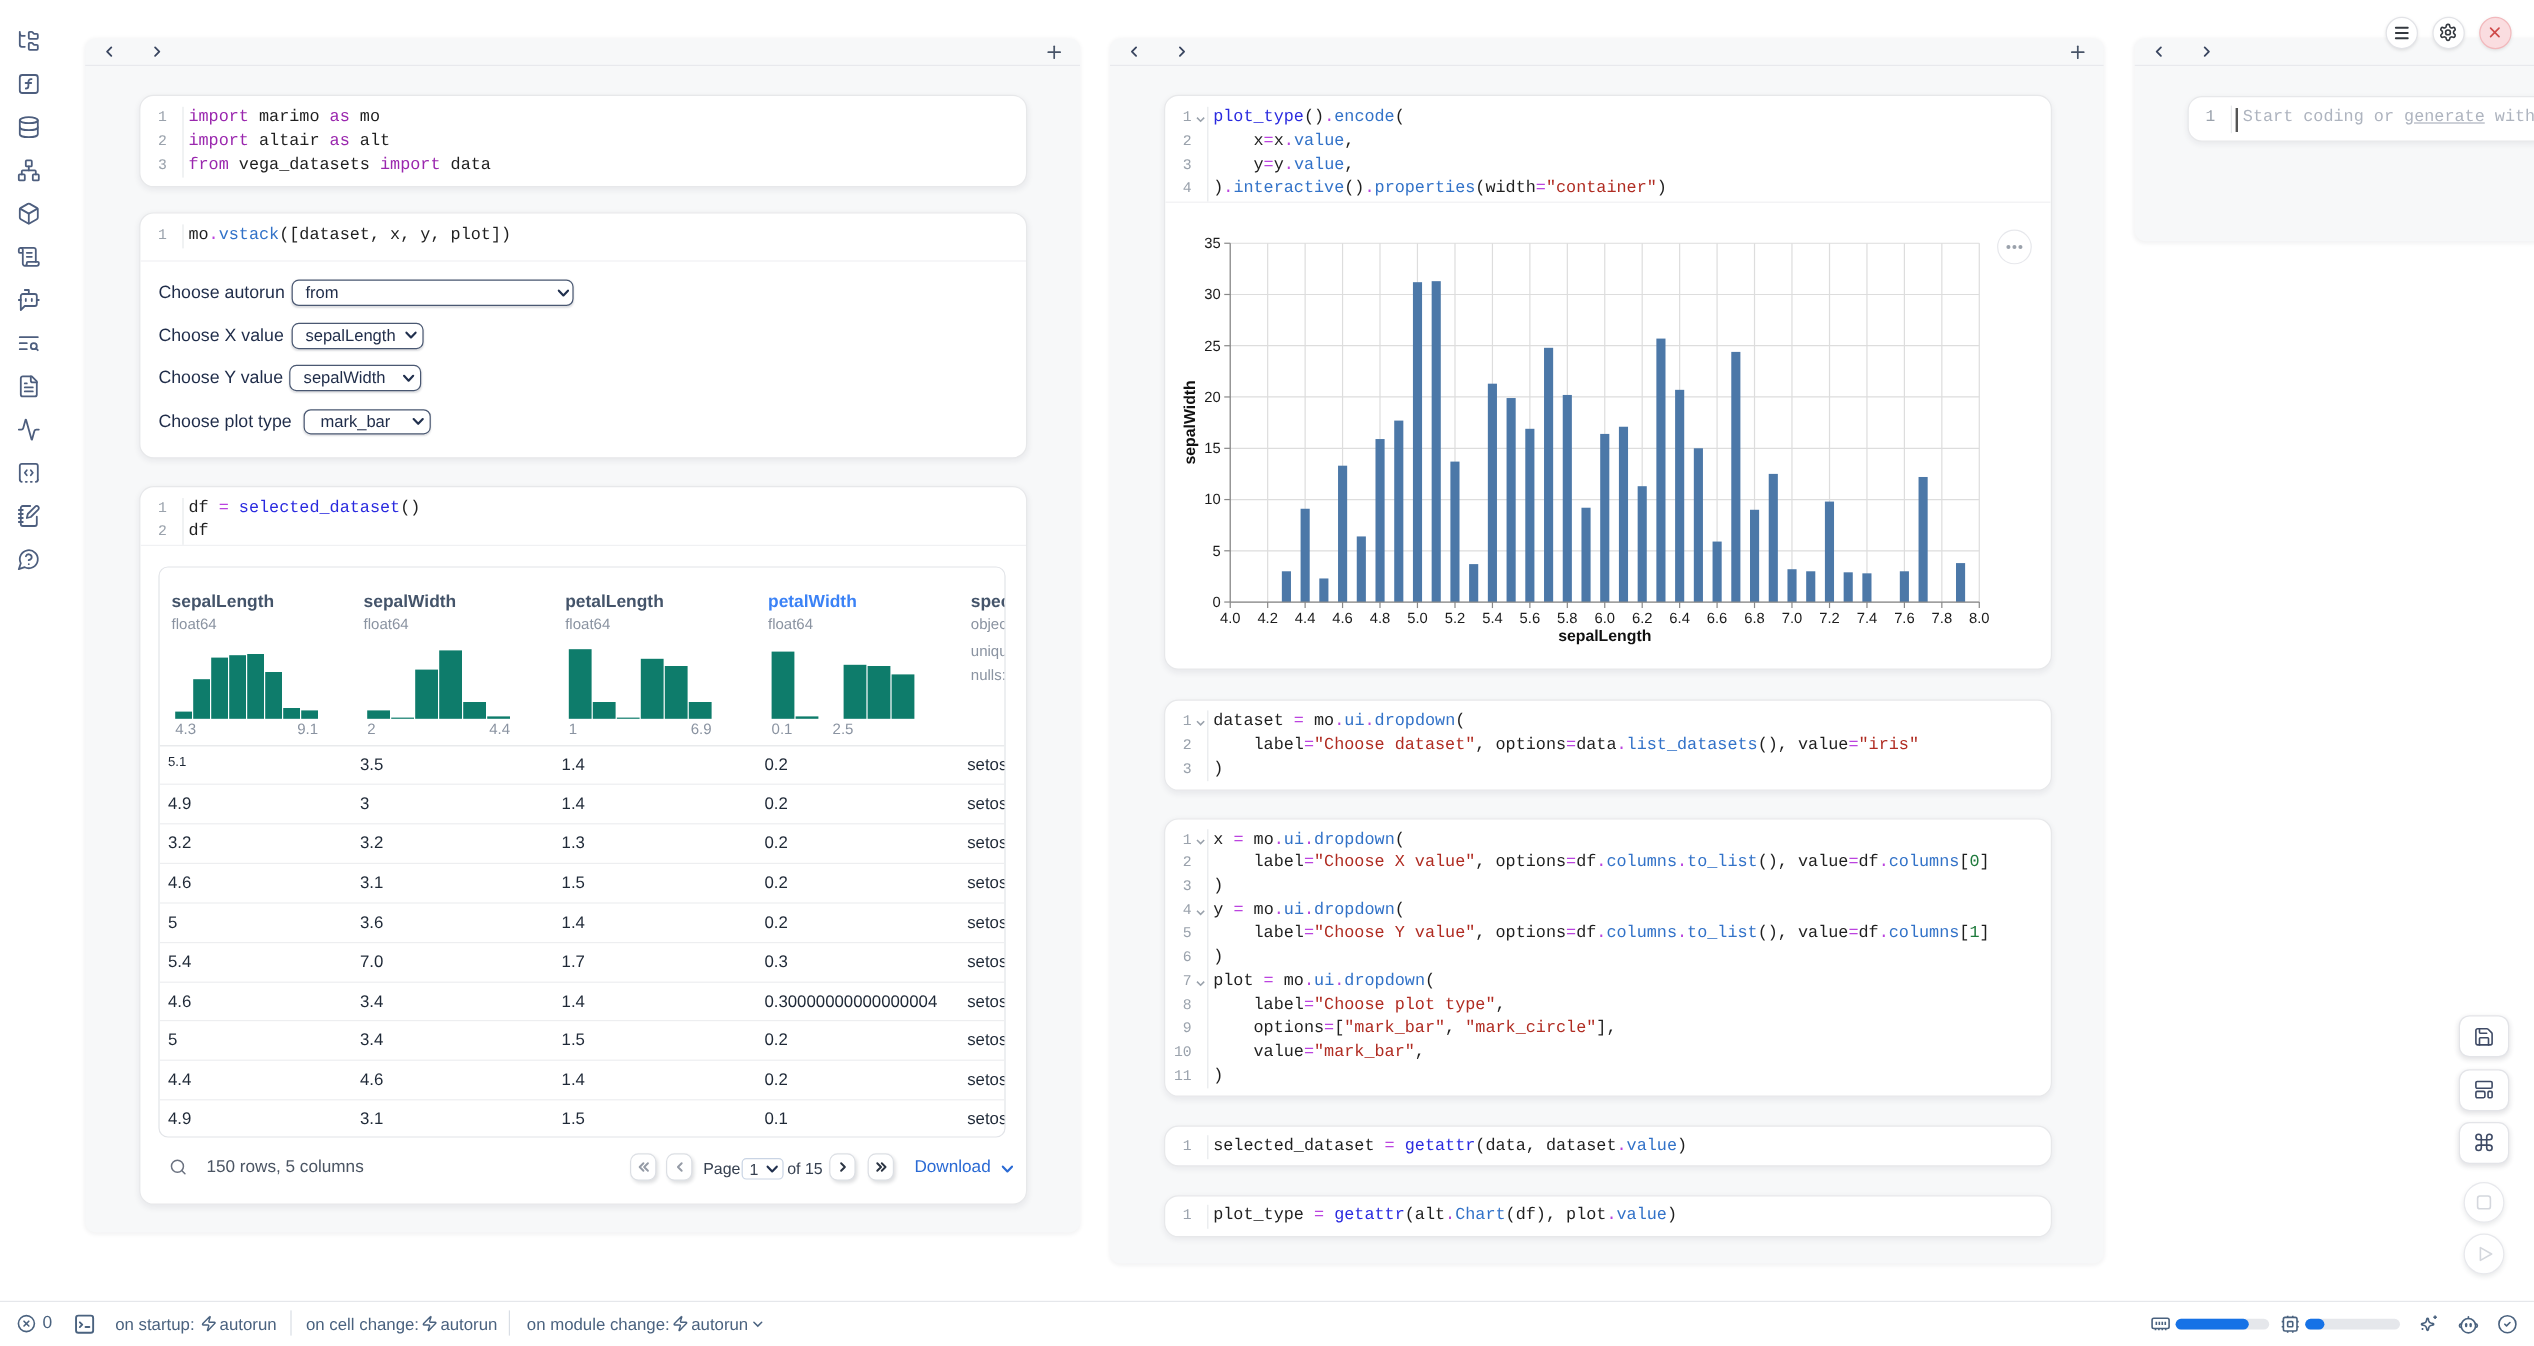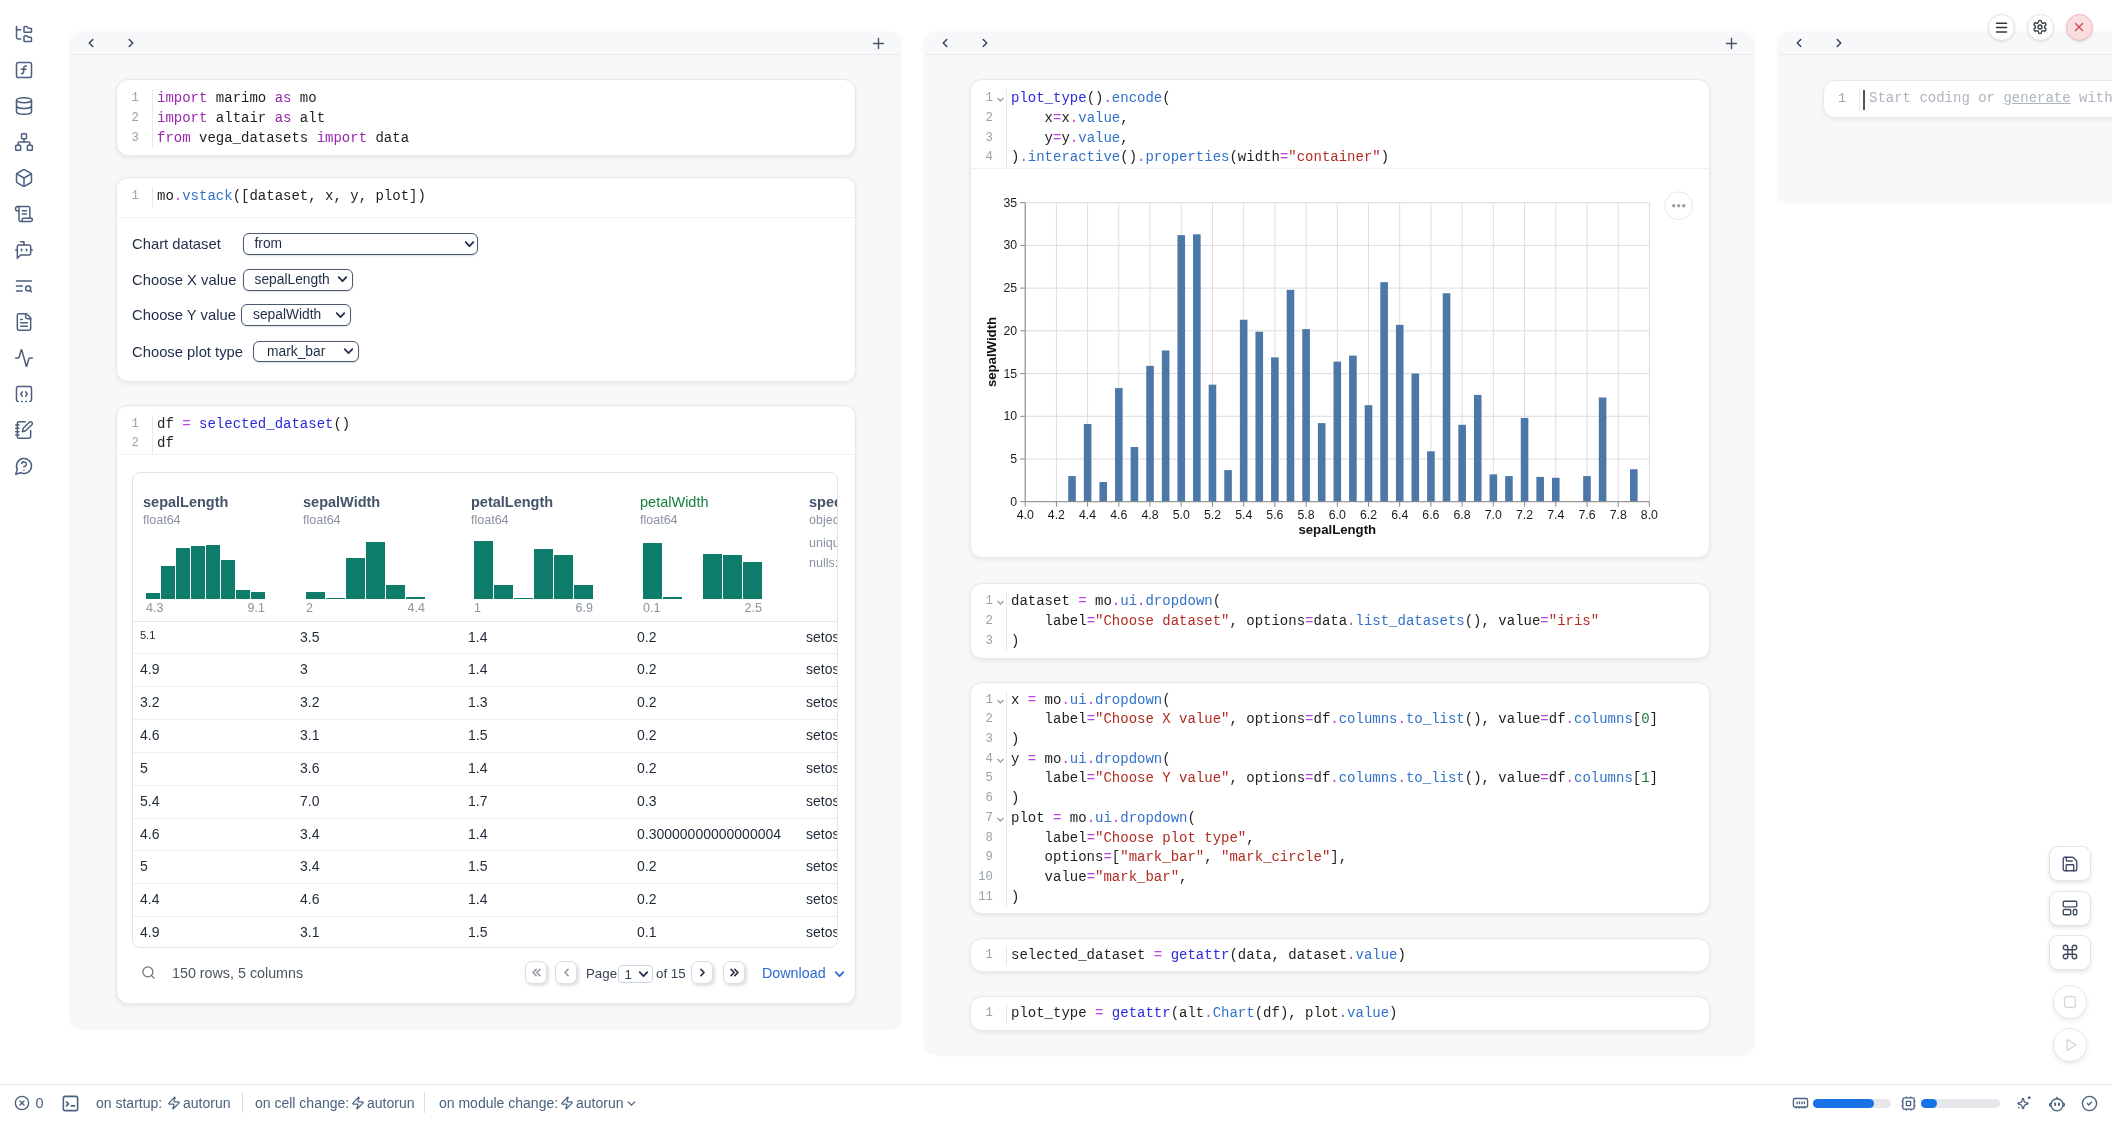--- a/index.html
+++ b/index.html
@@ -125,21 +125,21 @@
 <div style="position:absolute;left:35px;top:9.15px;height:59.1px;width:1px;background:#e7e9ec"></div>
 <div class="cl" style="top:9.15px"><span class="ln">1</span><span class="src"><span style="color:#9a27ae">import</span> marimo <span style="color:#9a27ae">as</span> mo</span></div>
 <div class="cl" style="top:28.85px"><span class="ln">2</span><span class="src"><span style="color:#9a27ae">import</span> altair <span style="color:#9a27ae">as</span> alt</span></div>
 <div class="cl" style="top:48.55px"><span class="ln">3</span><span class="src"><span style="color:#9a27ae">from</span> vega_datasets <span style="color:#9a27ae">import</span> data</span></div>
 </div>
 <div class="cell" style="left:116px;top:177px;width:740px;height:205px">
 <div style="position:absolute;left:35px;top:9.15px;height:19.7px;width:1px;background:#e7e9ec"></div>
 <div style="position:absolute;left:0;top:38.5px;width:100%;height:1px;background:#f0f1f3"></div>
 <div class="cl" style="top:9.15px"><span class="ln">1</span><span class="src">mo<span style="color:#bb43df">.</span><span style="color:#3272c8">vstack</span>([dataset, x, y, plot])</span></div>
 </div>
-<div style="position:absolute;left:132px;top:236px;font-size:14.8px;color:#1f2c49">Chart dataset</div>
+<div style="position:absolute;left:132px;top:236px;font-size:14.8px;color:#1f2c49">Choose autorun</div>
 <div style="position:absolute;left:242.5px;top:232.9px;width:235px;height:21.8px;background:#fff;border:1px solid #4a5872;border-radius:6px;box-shadow:0 1px 1.5px rgba(25,35,55,.15)"></div>
 <div style="position:absolute;left:254.5px;top:236.1px;font-size:13.8px;color:#1f2c49;white-space:nowrap">from</div>
 <svg width="11" height="11" viewBox="0 0 11 11" style="position:absolute;left:463.5px;top:238.5px">
     <path d="M1.7 3.2 L5.5 7.2 L9.3 3.2" fill="none" stroke="#21304e" stroke-width="1.8" stroke-linecap="round" stroke-linejoin="round"></path>
   </svg>
 <div style="position:absolute;left:132px;top:271.5px;font-size:14.8px;color:#1f2c49">Choose X value</div>
 <div style="position:absolute;left:242.5px;top:268.8px;width:110px;height:21.8px;background:#fff;border:1px solid #4a5872;border-radius:6px;box-shadow:0 1px 1.5px rgba(25,35,55,.15)"></div>
 <div style="position:absolute;left:254.5px;top:272px;font-size:13.8px;color:#1f2c49;white-space:nowrap">sepalLength</div>
 <svg width="11" height="11" viewBox="0 0 11 11" style="position:absolute;left:336.5px;top:274.4px">
     <path d="M1.7 3.2 L5.5 7.2 L9.3 3.2" fill="none" stroke="#21304e" stroke-width="1.8" stroke-linecap="round" stroke-linejoin="round"></path>
@@ -194,31 +194,31 @@
 <div style="position:absolute;left:0;top:67.6px;width:100%;height:58px">
       <div style="position:absolute;left:341px;bottom:0;width:19px;height:57.9px;background:#0e7c6b"></div>
       <div style="position:absolute;left:361px;bottom:0;width:19px;height:13.6px;background:#0e7c6b"></div>
       <div style="position:absolute;left:381px;bottom:0;width:19px;height:1px;background:#0e7c6b"></div>
       <div style="position:absolute;left:401px;bottom:0;width:19px;height:50.1px;background:#0e7c6b"></div>
       <div style="position:absolute;left:421px;bottom:0;width:19px;height:43.3px;background:#0e7c6b"></div>
       <div style="position:absolute;left:441px;bottom:0;width:19px;height:13.6px;background:#0e7c6b"></div>
     </div>
 <div style="position:absolute;left:341px;top:128px;font-size:12.5px;color:#8a93a1">1</div>
 <div style="position:absolute;left:341px;top:128px;width:119px;text-align:right;font-size:12.5px;color:#8a93a1">6.9</div>
-<div style="position:absolute;left:507px;top:21px;font-size:14.5px;font-weight:normal;color:#15803d;white-space:nowrap">petalWidth</div>
+<div style="position:absolute;left:507px;top:21px;font-size:14.5px;font-weight:bold;color:#3b82f6;white-space:nowrap">petalWidth</div>
 <div style="position:absolute;left:507px;top:39.5px;font-size:12.5px;color:#8a93a1">float64</div>
 <div style="position:absolute;left:0;top:67.6px;width:100%;height:58px">
       <div style="position:absolute;left:510px;bottom:0;width:19px;height:55.2px;background:#0e7c6b"></div>
       <div style="position:absolute;left:530px;bottom:0;width:19px;height:1.7px;background:#0e7c6b"></div>
       <div style="position:absolute;left:570px;bottom:0;width:19px;height:44.3px;background:#0e7c6b"></div>
       <div style="position:absolute;left:590px;bottom:0;width:19px;height:43.3px;background:#0e7c6b"></div>
       <div style="position:absolute;left:610px;bottom:0;width:19px;height:36.5px;background:#0e7c6b"></div>
     </div>
 <div style="position:absolute;left:510px;top:128px;font-size:12.5px;color:#8a93a1">0.1</div>
-<div style="position:absolute;left:510px;top:128px;width:119px;text-align:right;font-size:12.5px;color:#8a93a1">2.5</div>
+<div style="position:absolute;left:510px;top:128px;width:119px;text-align:center;font-size:12.5px;color:#8a93a1">2.5</div>
 <div style="position:absolute;left:676px;top:21px;font-size:14.5px;font-weight:bold;color:#44546a;white-space:nowrap">species</div>
 <div style="position:absolute;left:676px;top:39.5px;font-size:12.5px;color:#8a93a1">object</div>
 <div style="position:absolute;left:676px;top:63px;font-size:12.5px;color:#8a93a1">unique</div>
 <div style="position:absolute;left:676px;top:83px;font-size:12.5px;color:#8a93a1">nulls:</div>
 <div style="position:absolute;left:0;top:147.5px;width:100%;height:32.85px;border-top:1px solid #e3e5e8">
 <span style="position:absolute;left:7px;top:7px;font-size:11px;color:#1f2937">5.1</span>
 <span style="position:absolute;left:167px;top:7px;font-size:14px;color:#1f2937">3.5</span>
 <span style="position:absolute;left:335px;top:7px;font-size:14px;color:#1f2937">1.4</span>
 <span style="position:absolute;left:504px;top:7px;font-size:14px;color:#1f2937">0.2</span>
 <span style="position:absolute;left:673px;top:7px;font-size:14px;color:#1f2937">setosa</span>

